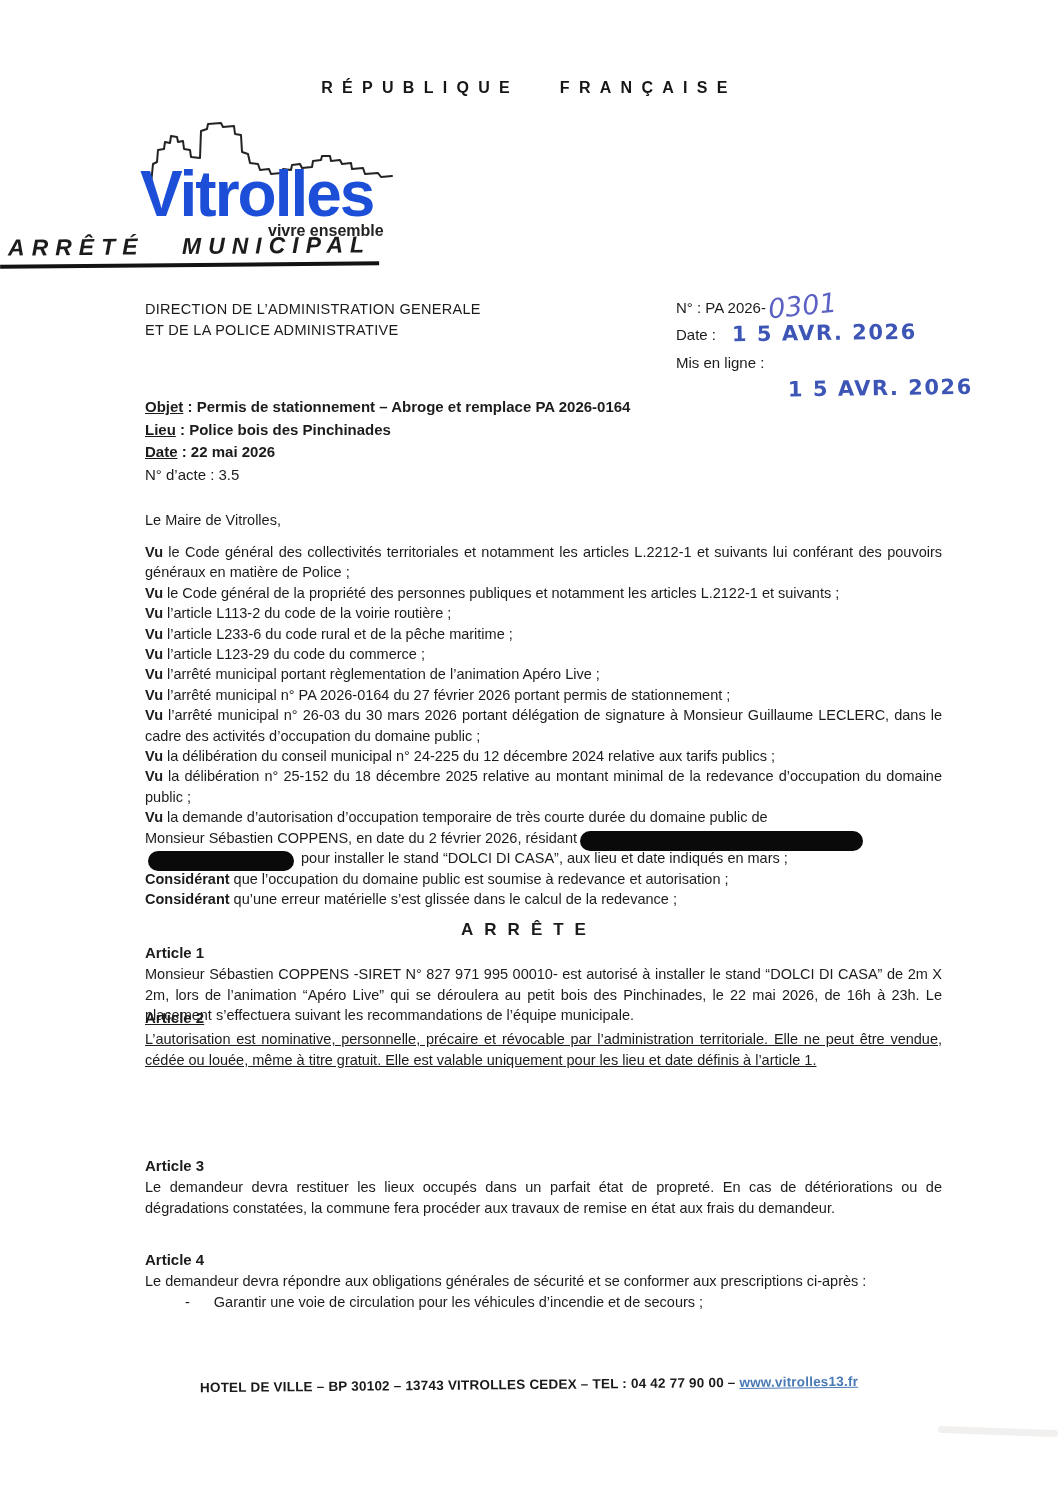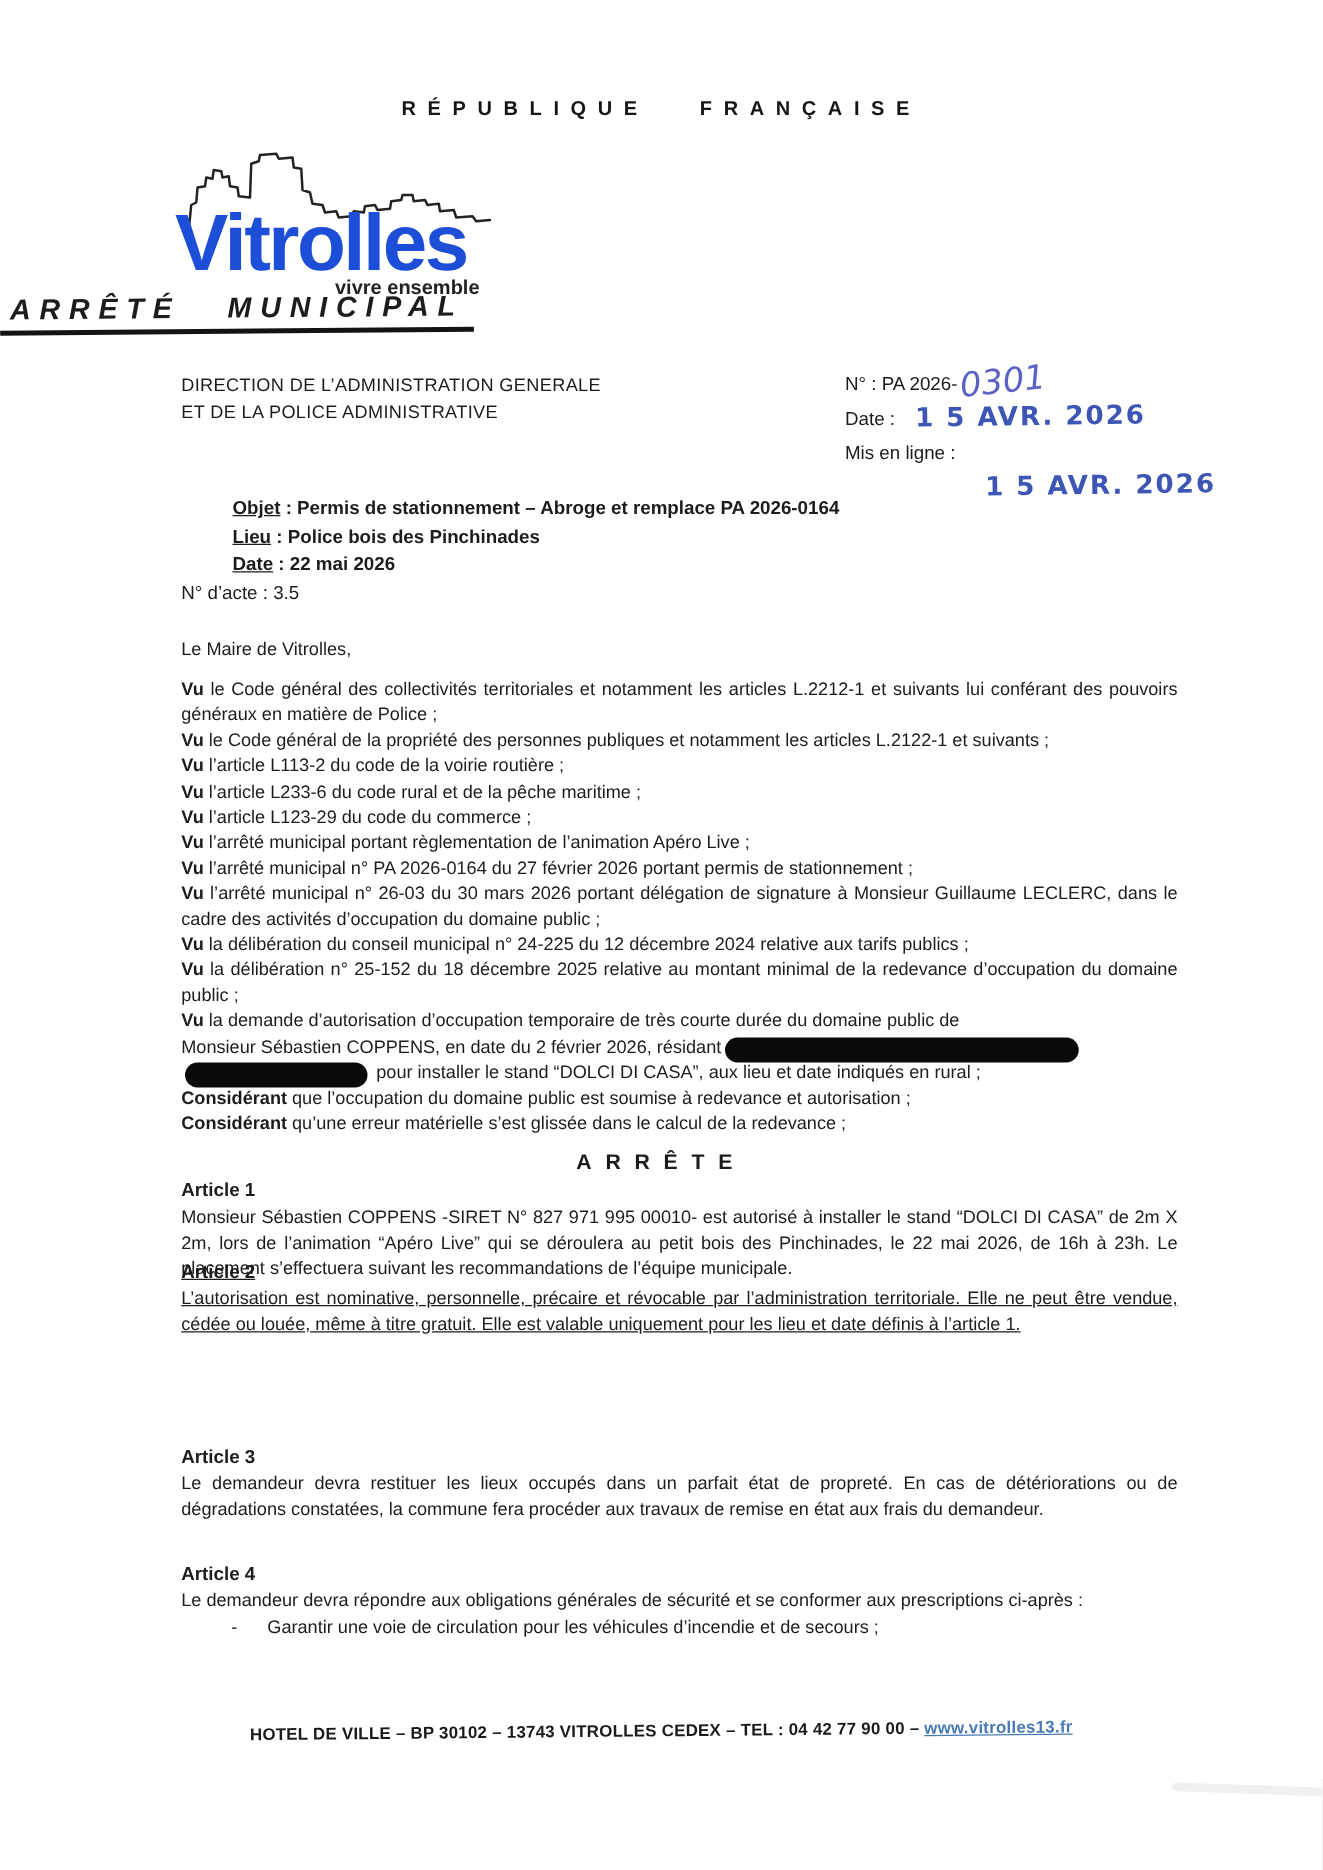--- a/index.html
+++ b/index.html
@@ -44,21 +44,21 @@
   }
   .stamp1 { display:inline-block; margin-left:16px; transform:rotate(-0.8deg); }
   .meta .row2 { margin-top:5px; }
   .meta .row3 { margin-top:9px; }
   .stamp2 { display:block; margin-left:112px; margin-top:5px; transform:rotate(-0.8deg); }
 
   
   .subject { position:absolute; left:145px; top:396px; font-size:15px; line-height:22.5px; }
   .subject .sline { font-weight:bold; }
   .subject .acte { font-weight:normal; }
-  .u { text-decoration:underline;margin-left:41px; }
+  .u { text-decoration:underline; }
 
   
   .salutation { position:absolute; left:145px; top:512px; font-size:14.5px; }
   .vu { position:absolute; left:145px; top:542px; width:797px; font-size:14.5px; line-height:20.4px; text-align:justify; }
   .para { margin:0; }
   .noj { text-align:left; }
   .b { font-weight:bold; }
   .redact {
     display:inline-block; background:#0a0a0a; height:20px; border-radius:11px;
     vertical-align:middle; margin:0 3px -4px 3px;
@@ -137,21 +137,21 @@
     <div class="para"><span class="b">Vu</span><span> l’article L233-6 du code rural et de la pêche maritime ;</span></div>
     <div class="para"><span class="b">Vu</span><span> l’article L123-29 du code du commerce ;</span></div>
     <div class="para"><span class="b">Vu</span><span> l’arrêté municipal portant règlementation de l’animation Apéro Live ;</span></div>
     <div class="para"><span class="b">Vu</span><span> l’arrêté municipal n° PA 2026-0164 du 27 février 2026 portant permis de stationnement ;</span></div>
     <div class="para"><span class="b">Vu</span><span> l’arrêté municipal n° 26-03 du 30 mars 2026 portant délégation de signature à Monsieur Guillaume LECLERC, dans le cadre des activités d’occupation du domaine public ;</span></div>
     <div class="para"><span class="b">Vu</span><span> la délibération du conseil municipal n° 24-225 du 12 décembre 2024 relative aux tarifs publics ;</span></div>
     <div class="para"><span class="b">Vu</span><span> la délibération n° 25-152 du 18 décembre 2025 relative au montant minimal de la redevance d’occupation du domaine public ;</span></div>
     <div class="para noj">
       <span class="b">Vu</span><span> la demande d’autorisation d’occupation temporaire de très courte durée du domaine public de</span><br>
       <span>Monsieur Sébastien COPPENS, en date du 2 février 2026, résidant</span><span class="redact" style="width:283px"></span><br>
-      <span class="redact" style="width:146px"></span><span> pour installer le stand “DOLCI DI CASA”, aux lieu et date indiqués en rural ;</span>
+      <span class="redact" style="width:146px"></span><span> pour installer le stand “DOLCI DI CASA”, aux lieu et date indiqués en mars ;</span>
     </div>
     <div class="para"><span class="b">Considérant</span><span> que l’occupation du domaine public est soumise à redevance et autorisation ;</span></div>
     <div class="para"><span class="b">Considérant</span><span> qu’une erreur matérielle s’est glissée dans le calcul de la redevance ;</span></div>
   </div>
 
   <div class="arrete">ARRÊTE</div>
 
   <div class="article a1">
     <div class="ah">Article 1</div>
     <div>Monsieur Sébastien COPPENS -SIRET N° 827 971 995 00010- est autorisé à installer le stand “DOLCI DI CASA” de 2m X 2m, lors de l’animation “Apéro Live” qui se déroulera au petit bois des Pinchinades, le 22 mai 2026, de 16h à 23h. Le placement s’effectuera suivant les recommandations de l’équipe municipale.</div>

